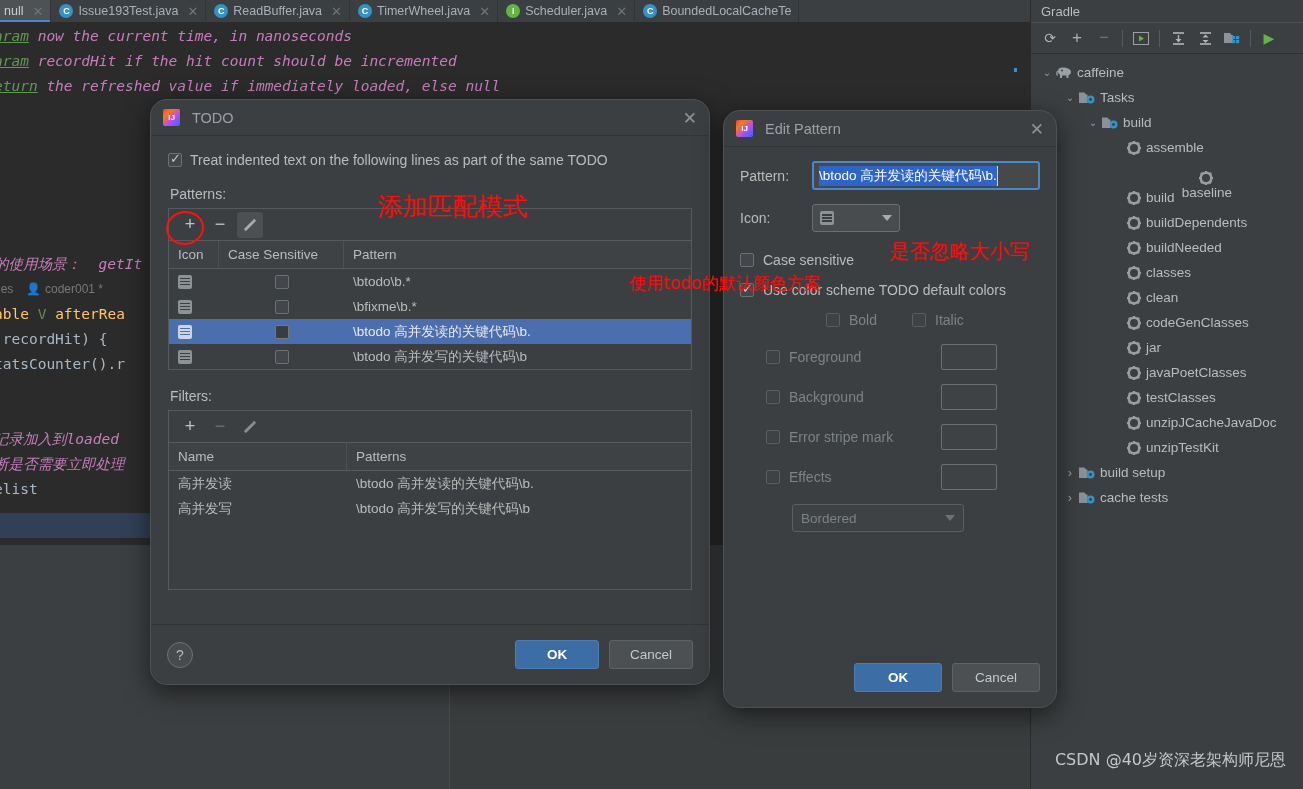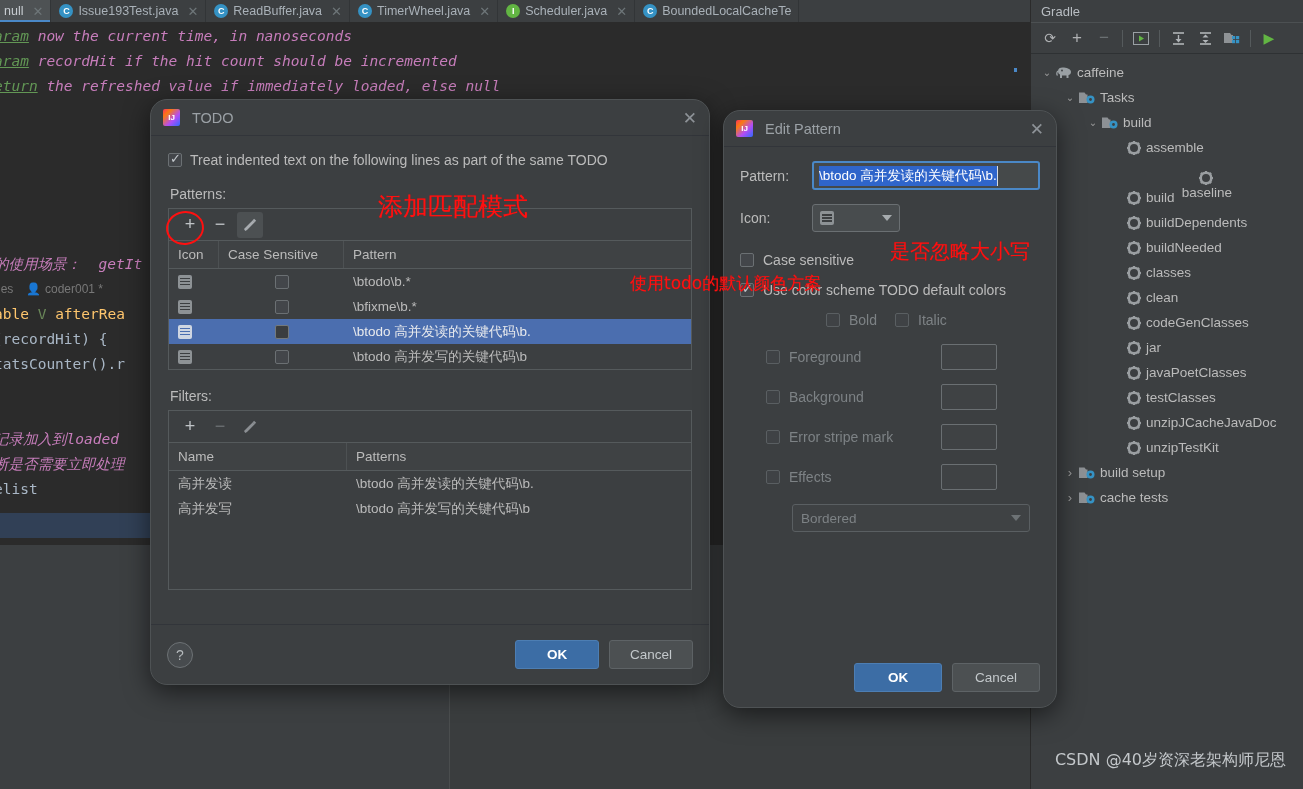--- a/index.html
+++ b/index.html
@@ -223,25 +223,25 @@
     background: #484c4e; display: flex; align-items: center;
     justify-content: space-between; padding: 0 7px;
   }
   .ep-cbrow { display: flex; align-items: center; gap: 9px; margin-bottom: 14px; }
   .ep-colorbox {
     width: 56px; height: 26px; border: 1px solid #6a6f72; background: #3f4244;
     border-radius: 2px;
   }
   .ep-dim { color: #7d8285; }
   .ep-cbox-dim { border-color: #5a5f62; background: #3f4245; }
-  .ep-style-row { display: flex; align-items: flex-end; gap: 18px; margin: 2px 0 16px 86px; }
+  .ep-style-row { display: flex; align-items: flex-end; gap: 35px; margin: 2px 0 16px 86px; }
   .ep-grid-row { display: flex; align-items: center; margin-bottom: 14px; padding-left: 26px; }
   .ep-grid-row .ep-name { width: 175px; display: flex; align-items: center; gap: 9px; }
   .ep-bordered {
-    margin-left: 52px; width: 238px; height: 28px;
+    margin-left: 52px; width: 172px; height: 28px;
     border: 1px solid #5a5f62; border-radius: 3px; background: #3f4244;
     display: flex; align-items: center; justify-content: space-between;
     padding: 0 8px; color: #7d8285; font-size: 13.5px;
   }
   .caret-dn { width: 0; height: 0; border-left: 5px solid transparent;
               border-right: 5px solid transparent; border-top: 6px solid #a6abae; }
   .caret-dn.dim { border-top-color: #6d7275; }
 
   
   .annot {

